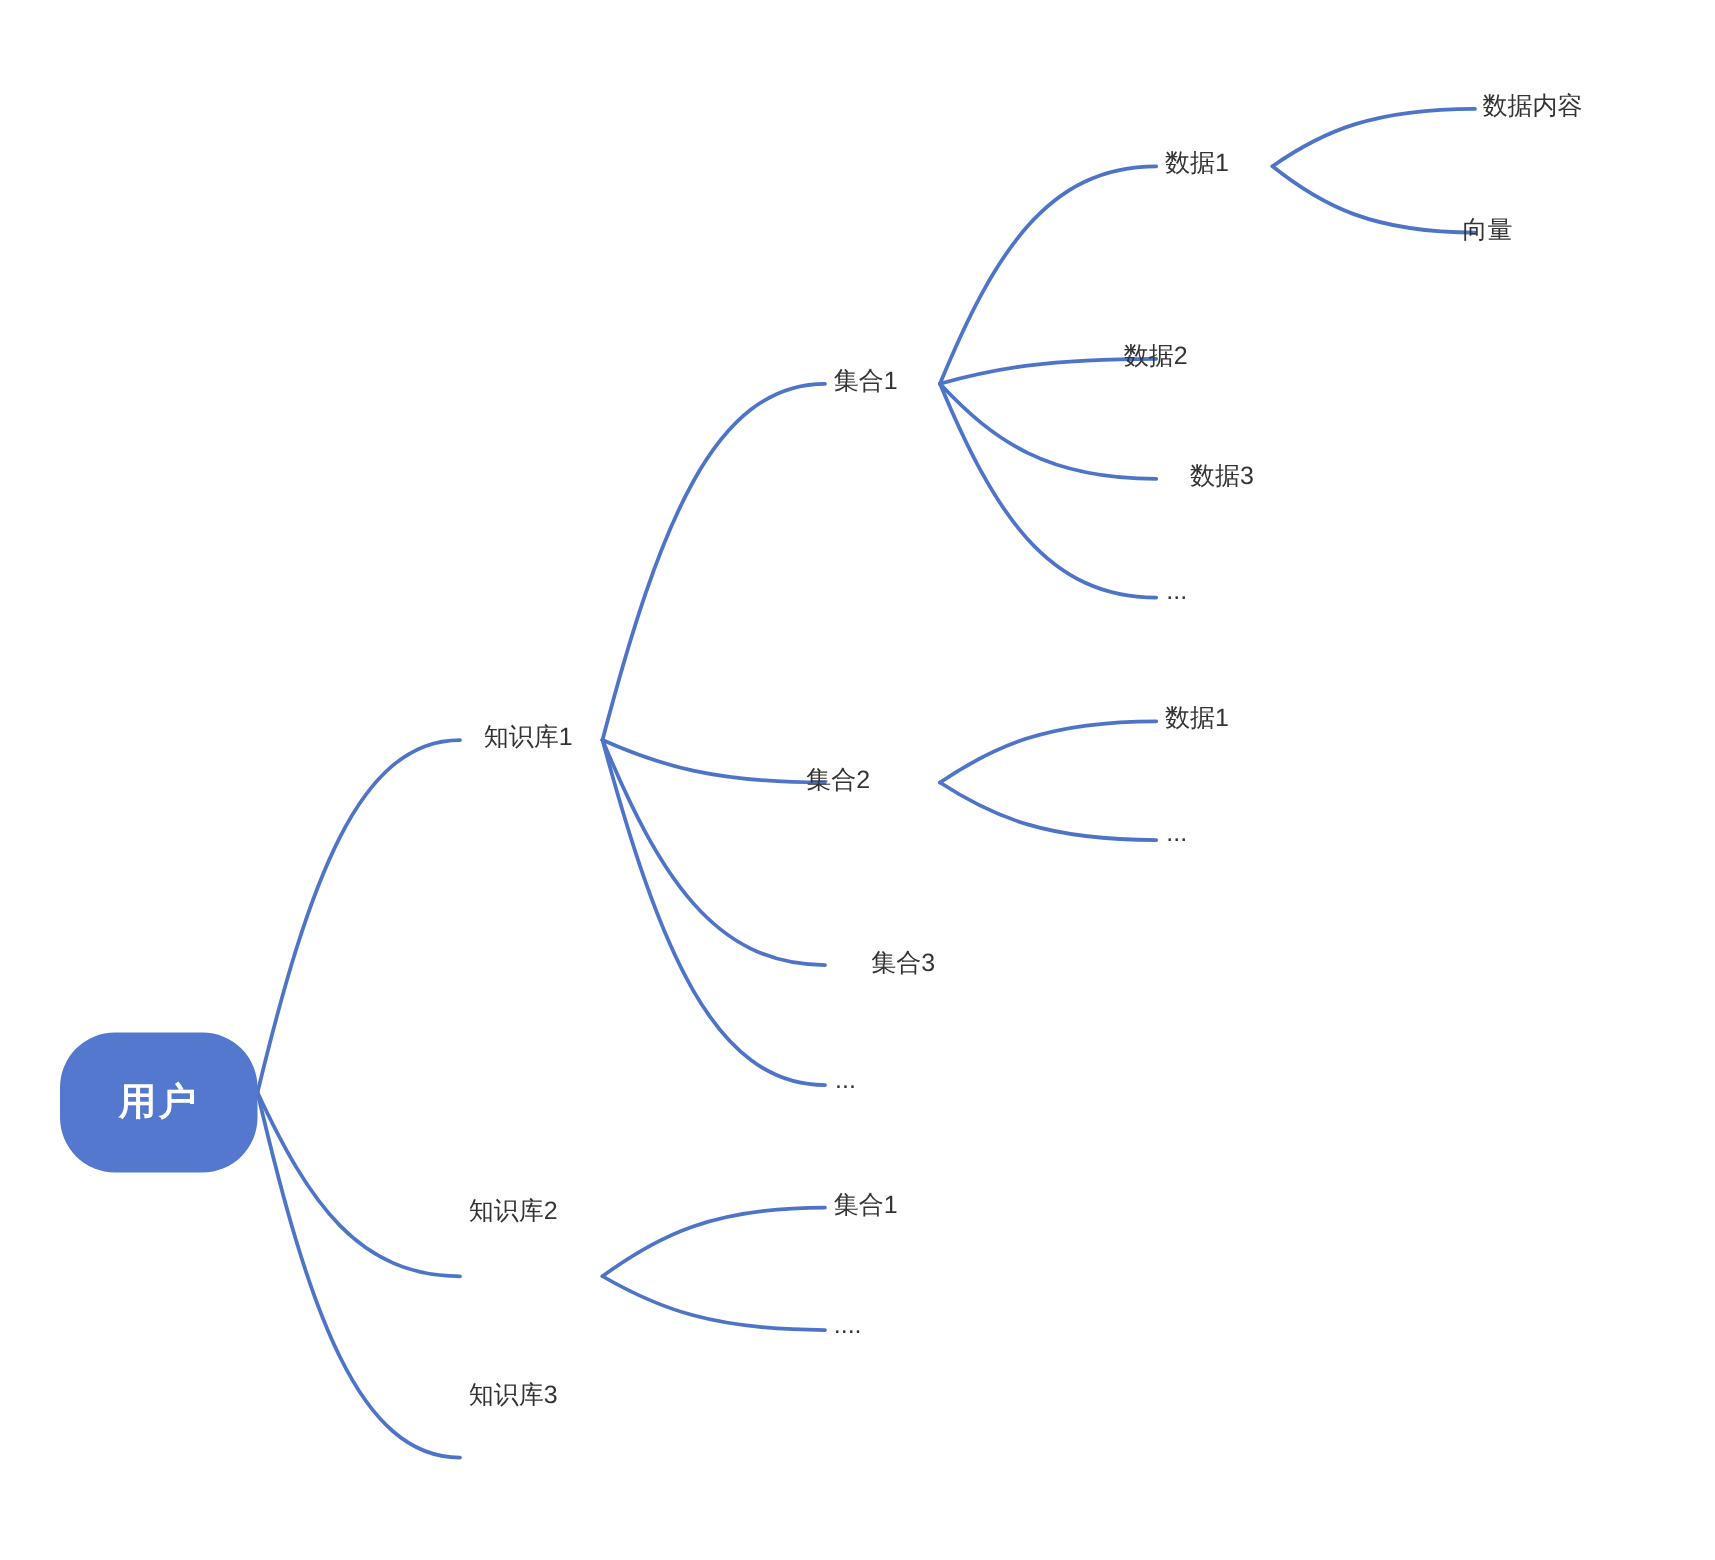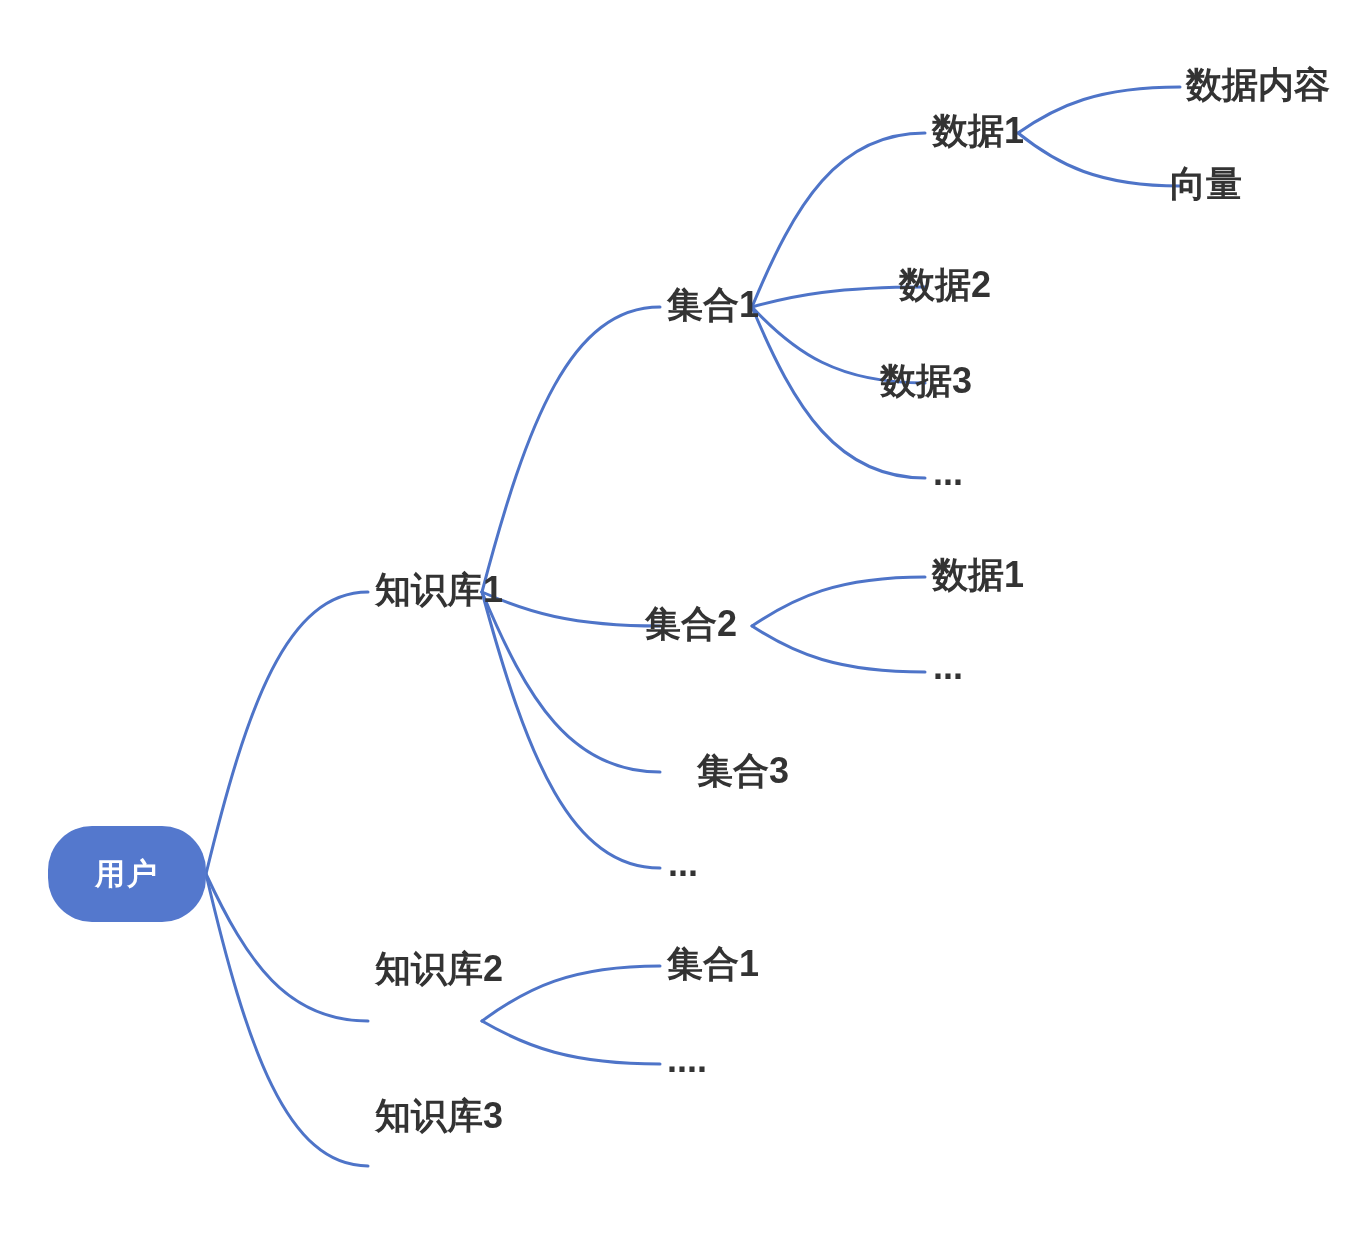--- a/index.html
+++ b/index.html
@@ -23,30 +23,29 @@
   .edge {
     fill: none;
     stroke: var(--line, #4e74c8);
     stroke-width: 3;
     stroke-linecap: round;
   }
   .node {
     position: absolute;
     transform: translateY(-50%);
     white-space: nowrap;
-    font-size: 36px;
+    font-size: 20px;
     color: var(--node-text, #333333);
     line-height: 1.2;
     cursor: default;
-    font-weight: bold;
   }
   .node.root {
     transform: none;
     width: 158px;
-    height: 96px;
+    height: 112px;
     border-radius: 44px;
     background: var(--root-fill, #5478cd);
     color: var(--root-text, #ffffff);
     display: flex;
     align-items: center;
     justify-content: center;
     font-size: 30px;
     font-weight: bold;
     letter-spacing: 2px;
   }
@@ -73,32 +72,32 @@
     <path class="edge" d="M752,626 C795,597 838,577 925,577"></path>
     <path class="edge" d="M752,626 C795,654 838,672 925,672"></path>
     <path class="edge" d="M482,1021 C527,988 571,966 660,966"></path>
     <path class="edge" d="M482,1021 C527,1047 571,1064 660,1064"></path>
   </svg>
 
   <div class="node root" style="left:48px; top:826px;">
     <span>用户</span>
   </div>
 
-  <div class="node" style="left:375px; top:590px;">知识库1</div>
+  <div class="node" style="left:387px; top:590px;">知识库1</div>
   <div class="node" style="left:375px; top:969px;">知识库2</div>
   <div class="node" style="left:375px; top:1116px;">知识库3</div>
 
   <div class="node" style="left:667px; top:305px;">集合1</div>
   <div class="node" style="left:645px; top:624px;">集合2</div>
   <div class="node" style="left:697px; top:771px;">集合3</div>
   <div class="node" style="left:668px; top:864px;">...</div>
 
   <div class="node" style="left:932px; top:131px;">数据1</div>
   <div class="node" style="left:899px; top:285px;">数据2</div>
-  <div class="node" style="left:880px; top:381px;">数据3</div>
+  <div class="node" style="left:952px; top:381px;">数据3</div>
   <div class="node" style="left:933px; top:473px;">...</div>
 
   <div class="node" style="left:1186px; top:85px;">数据内容</div>
   <div class="node" style="left:1170px; top:184px;">向量</div>
 
   <div class="node" style="left:932px; top:575px;">数据1</div>
   <div class="node" style="left:933px; top:667px;">...</div>
 
   <div class="node" style="left:667px; top:964px;">集合1</div>
   <div class="node" style="left:667px; top:1060px;">....</div>

